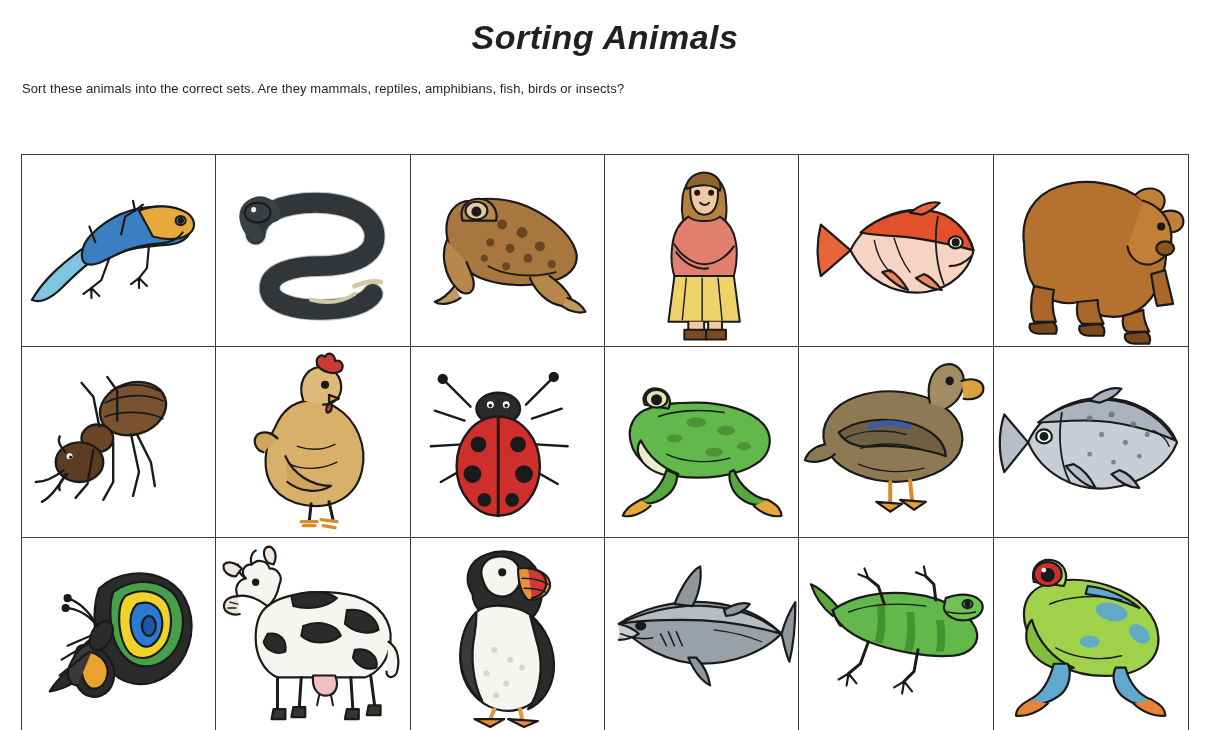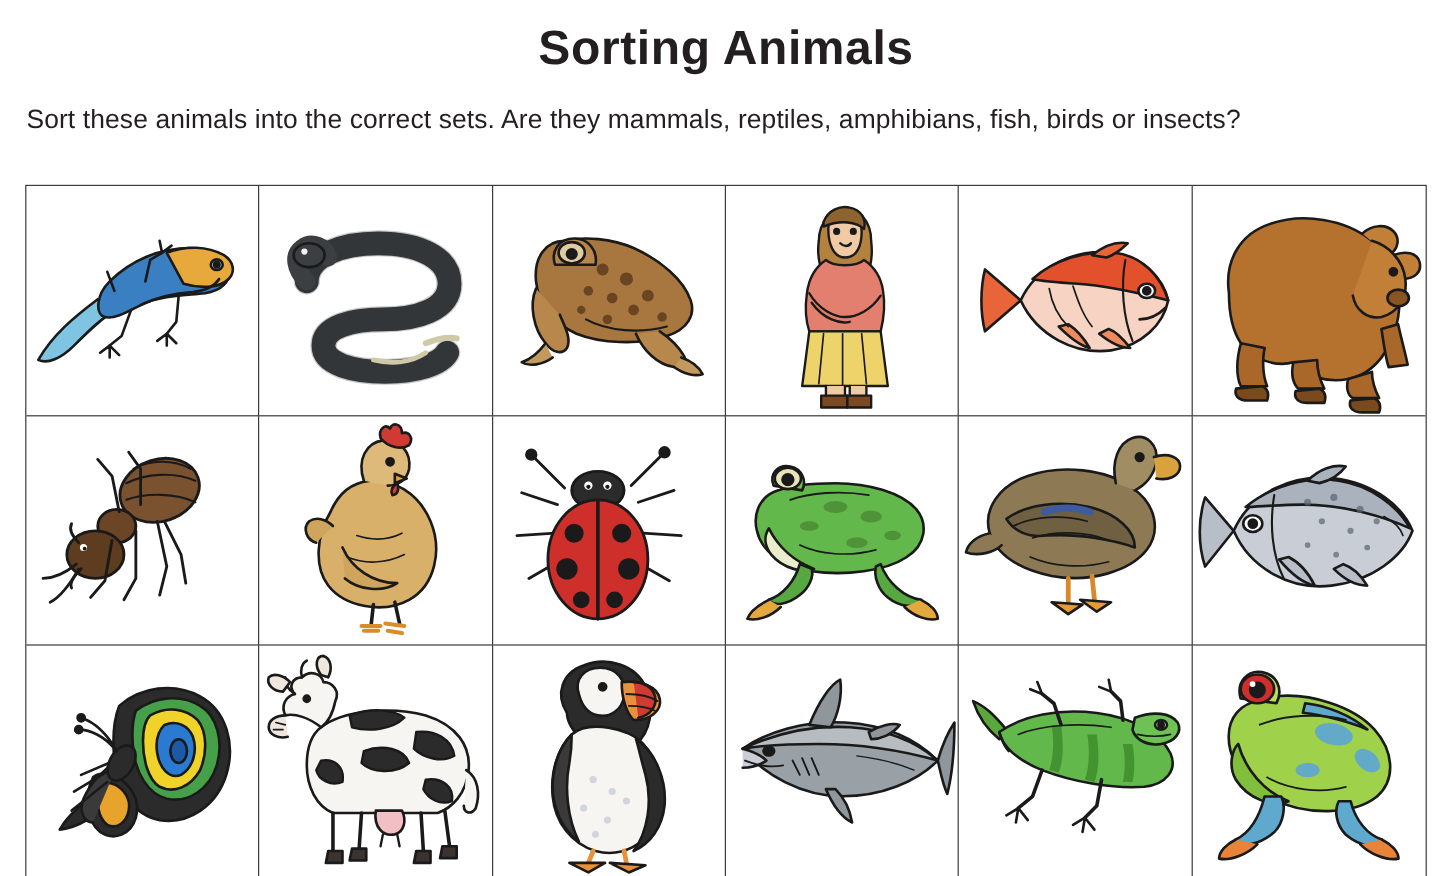--- a/index.html
+++ b/index.html
@@ -15,29 +15,30 @@
     overflow: hidden;
   }
   .page {
     position: relative;
     width: 1210px;
     height: 730px;
     box-sizing: border-box;
   }
   .title {
     text-align: center;
-    font-size: 40px;
+    font-size: 34px;
     font-weight: bold;
     letter-spacing: 0.5px;
     color: #231f20;
     margin: 10px 0 0 0;
     padding-top: 8px;
+    font-style: italic;
   }
   .instructions {
-    font-size: 22px;
+    font-size: 13px;
     color: #231f20;
     margin: 24px 0 0 22px;
     letter-spacing: 0.1px;
   }
   .grid {
     position: absolute;
     left: 21px;
     top: 144px;
     width: 1168px;
     height: 577px;

